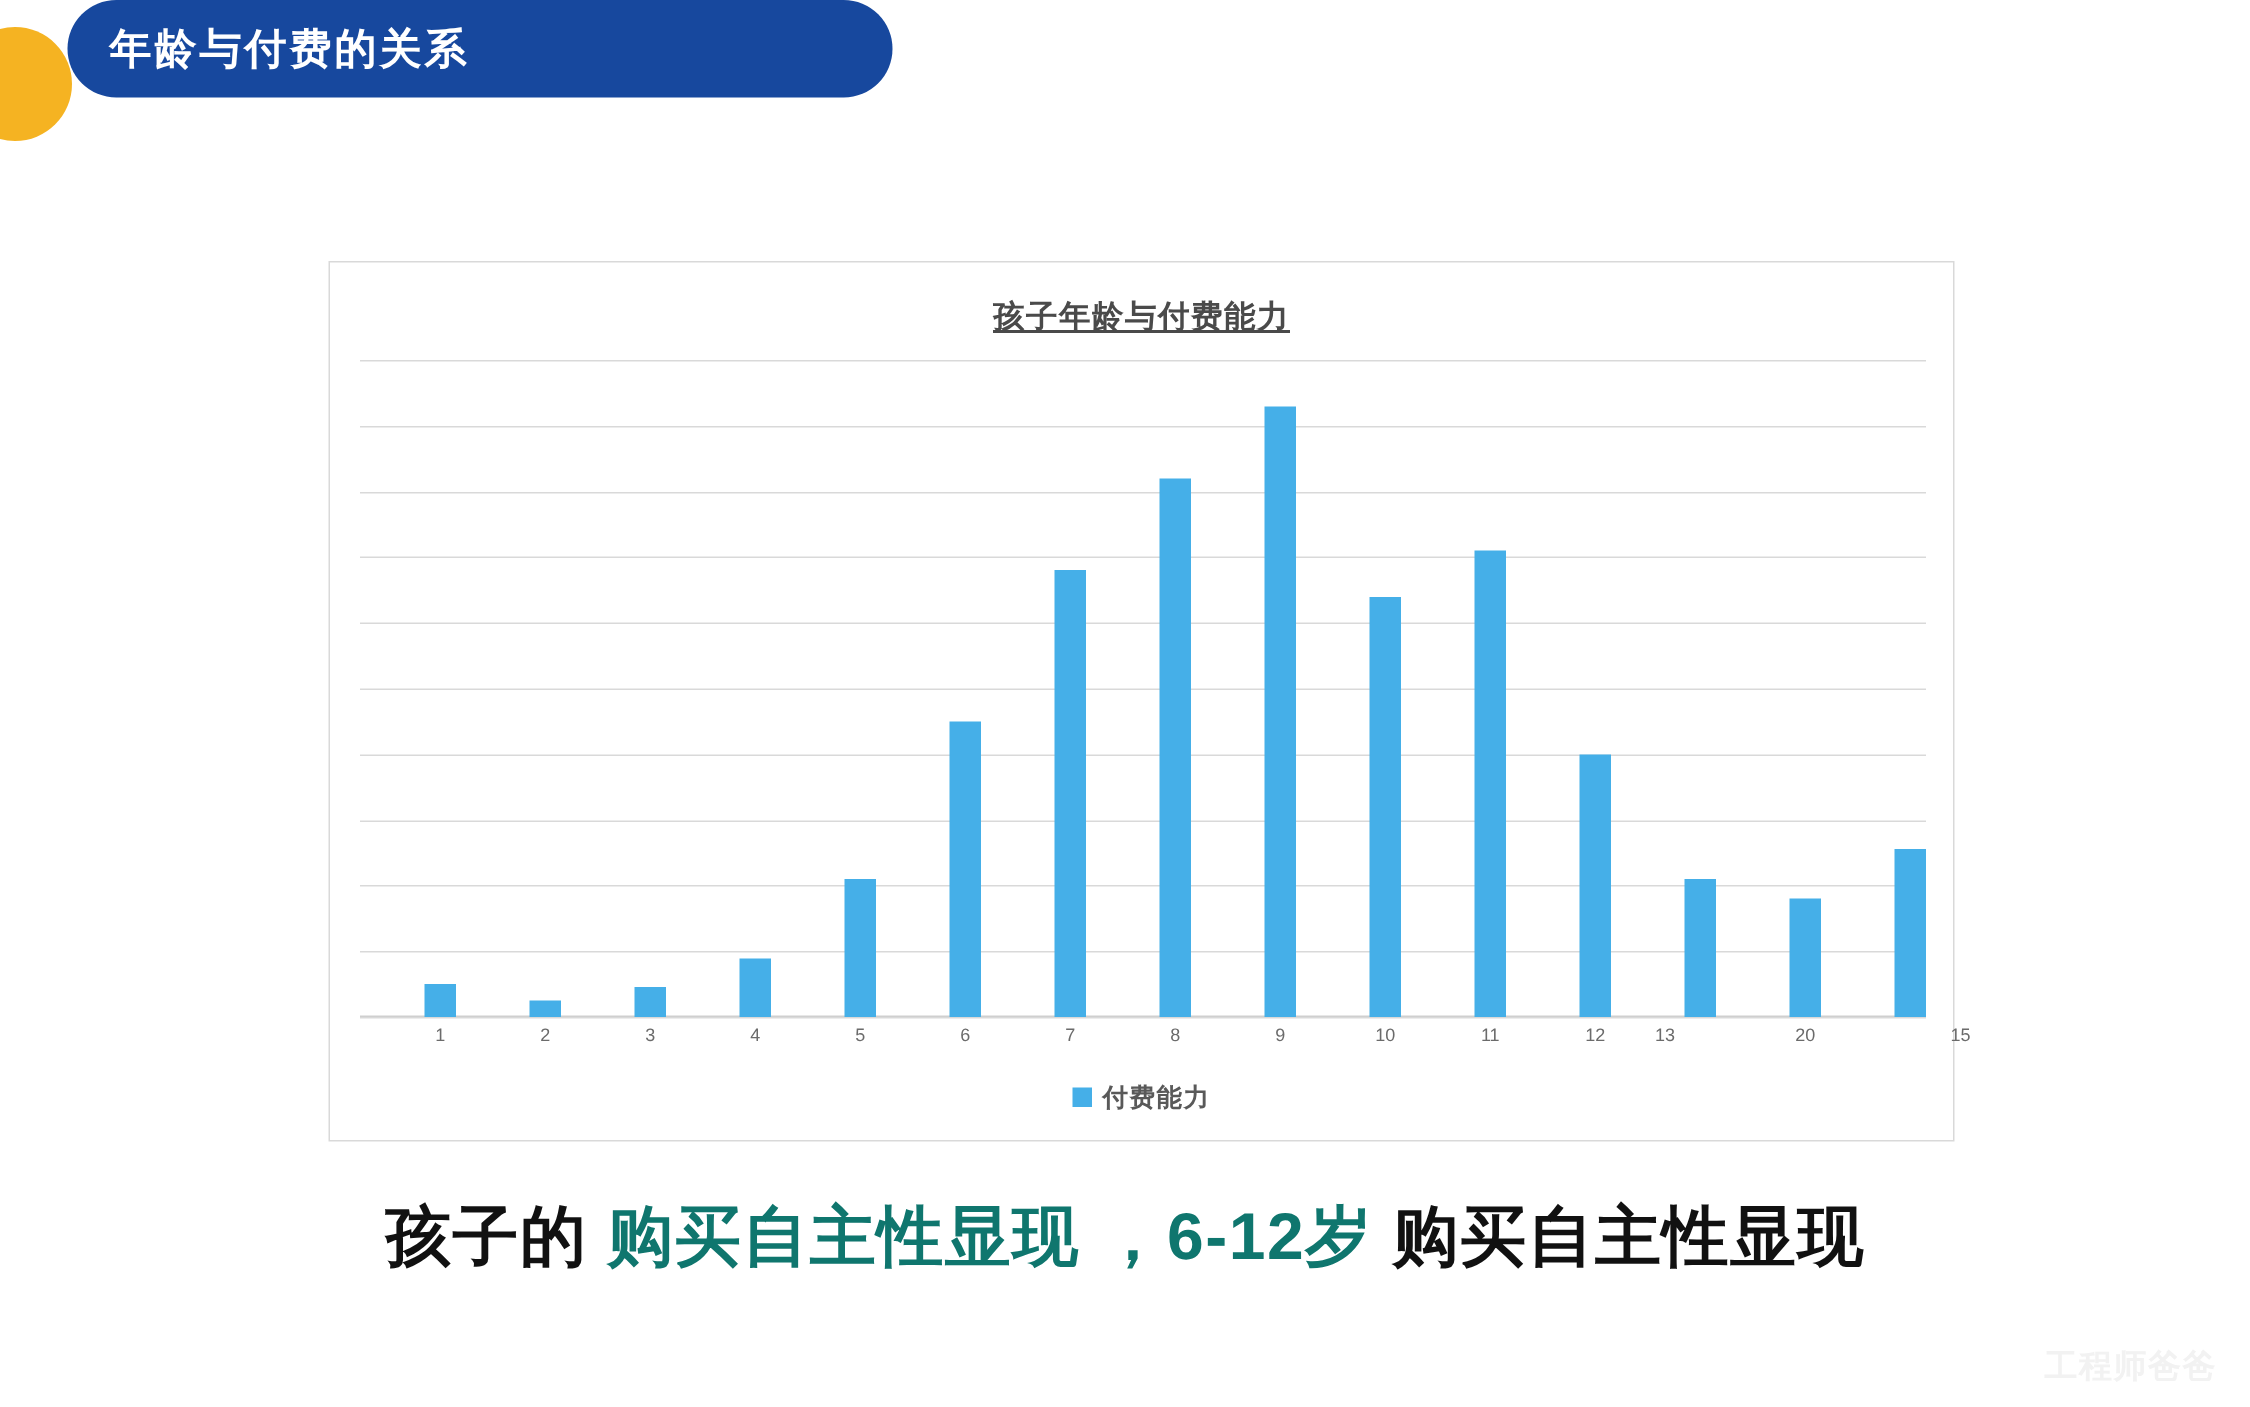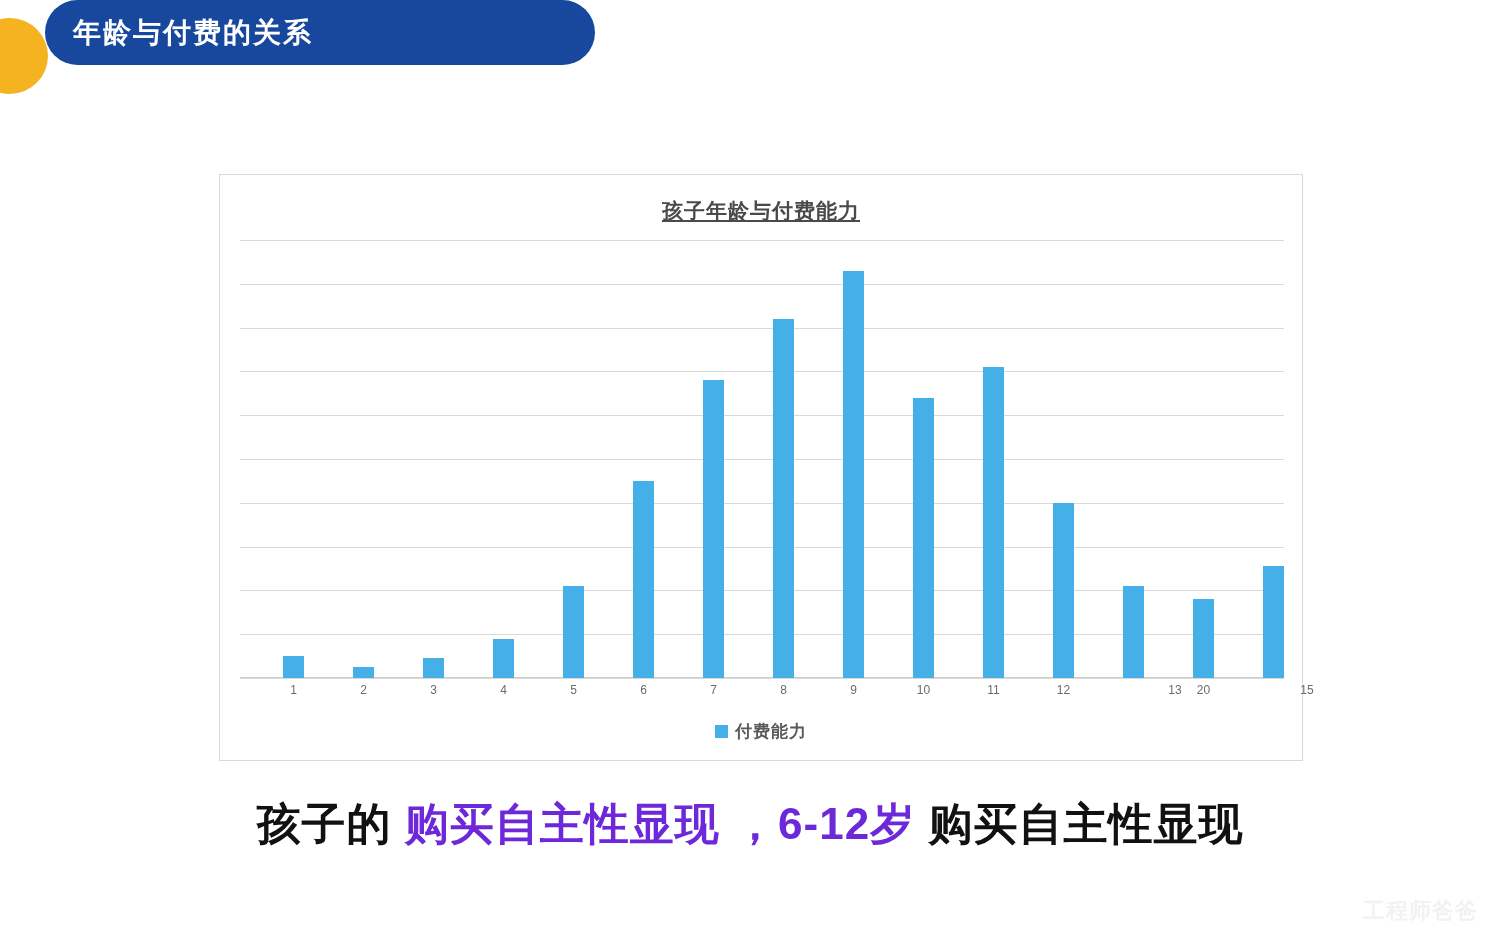--- a/index.html
+++ b/index.html
@@ -161,21 +161,21 @@
     right: 0;
     top: 795px;
     text-align: center;
     font-size: 44px;
     font-weight: bold;
     color: #111111;
     letter-spacing: 1px;
     white-space: nowrap;
   }
   .caption .hl {
-    color: #6d28d9;
+    color: #0f766e;
   }
 
   
   .watermark {
     position: absolute;
     right: 22px;
     bottom: 12px;
     font-size: 22px;
     font-weight: bold;
     color: #f2f2f2;
@@ -237,21 +237,21 @@
         <div class="xlabel" style="left: 193.5px;">3</div>
         <div class="xlabel" style="left: 263.5px;">4</div>
         <div class="xlabel" style="left: 333.5px;">5</div>
         <div class="xlabel" style="left: 403.5px;">6</div>
         <div class="xlabel" style="left: 473.5px;">7</div>
         <div class="xlabel" style="left: 543.5px;">8</div>
         <div class="xlabel" style="left: 613.5px;">9</div>
         <div class="xlabel" style="left: 683.5px;">10</div>
         <div class="xlabel" style="left: 753.5px;">11</div>
         <div class="xlabel" style="left: 823.5px;">12</div>
-        <div class="xlabel" style="left: 935px;">13</div>
+        <div class="xlabel" style="left: 870px;">13</div>
         <div class="xlabel" style="left: 963.5px;">20</div>
         <div class="xlabel" style="left: 1067px;">15</div>
       </div>
 
     <div class="legend">
       <span class="legend-swatch"></span>
       <span class="legend-label">付费能力</span>
     </div>
   </div>
 

